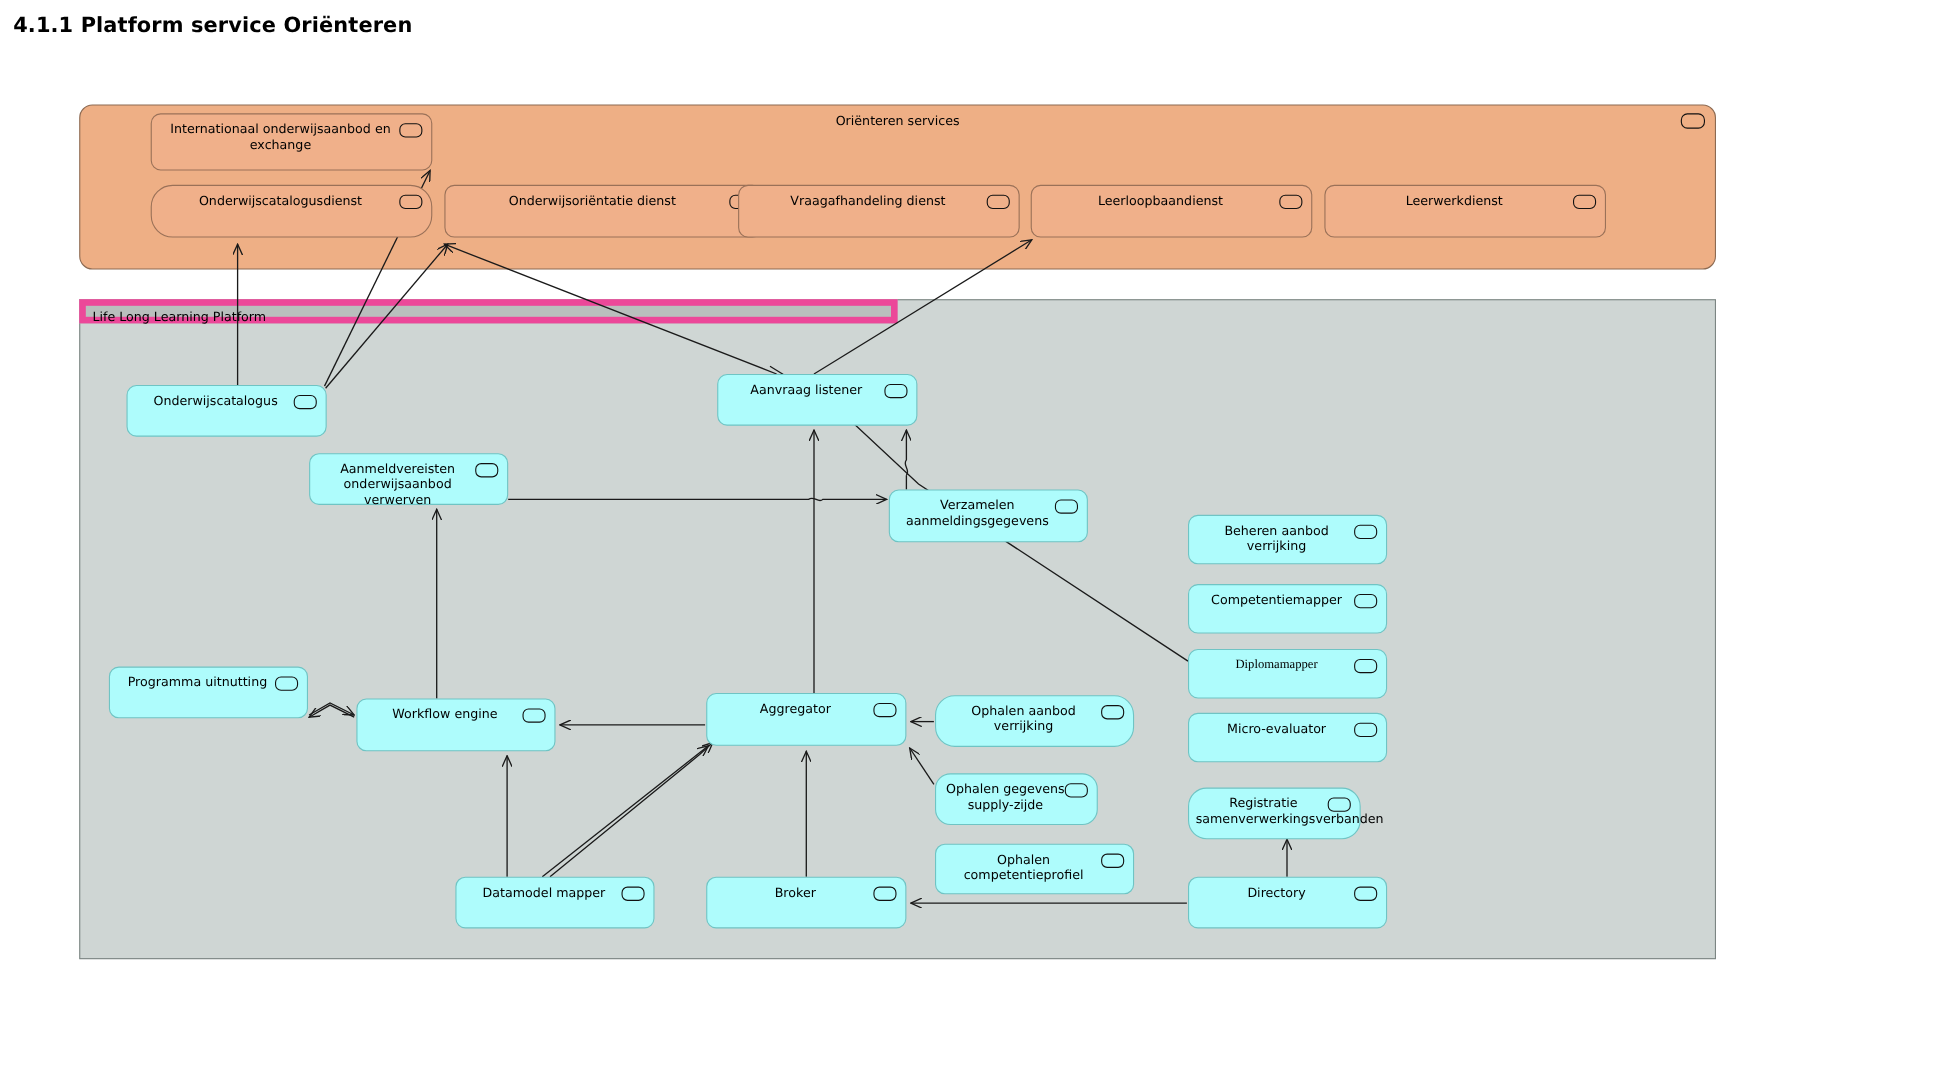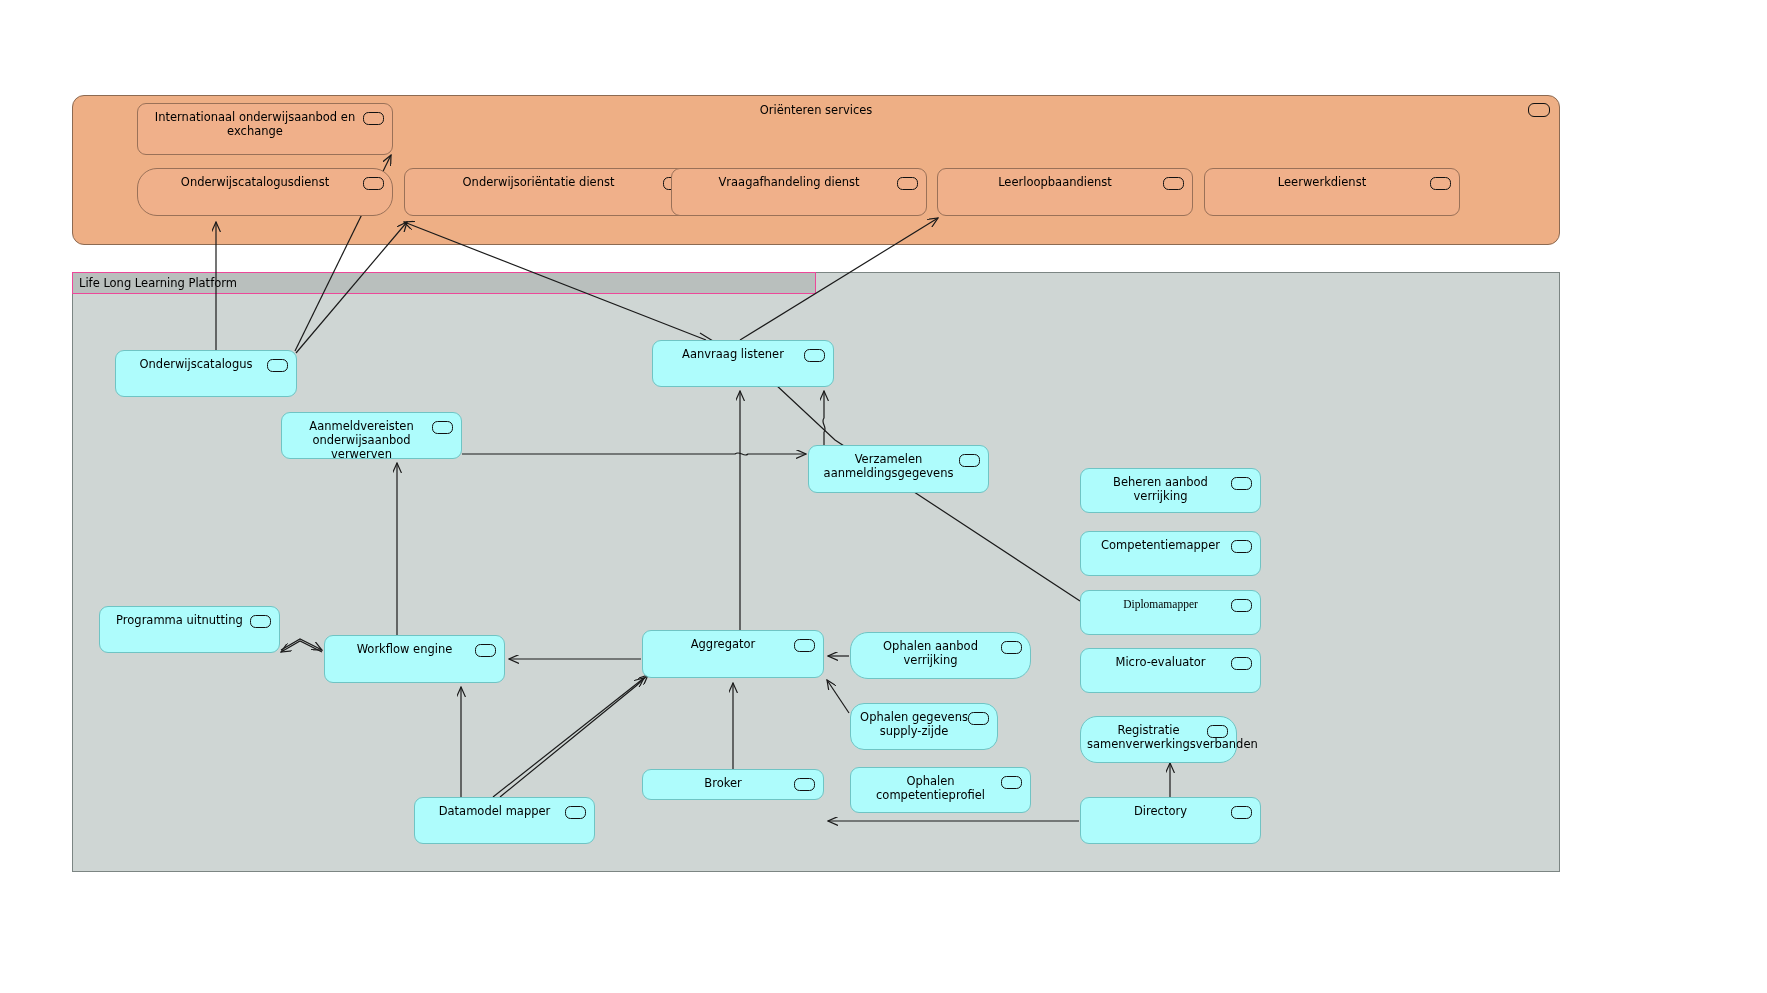--- a/index.html
+++ b/index.html
@@ -4,34 +4,35 @@
 <style>
   html,body{margin:0;padding:0;background:#ffffff;}
   body{width:1767px;height:993px;font-family:"DejaVu Sans","Liberation Sans",sans-serif;overflow:hidden;}
   #stage{position:relative;width:1767px;height:993px;}
   #page-title{position:absolute;left:12px;top:12px;font-size:19px;font-weight:bold;color:#000;letter-spacing:0.1px;}
   .grp{position:absolute;box-sizing:border-box;}
   #orange-group{left:72px;top:95px;width:1488px;height:150px;background:#eeaf85;border:1px solid #8c6a52;border-radius:12px;}
   #orange-title{position:absolute;left:0;top:7px;width:100%;text-align:center;font-size:11.5px;color:#000;}
   #orange-icon{position:absolute;right:9px;top:7px;width:20px;height:12px;border:1.4px solid #111;border-radius:6px;background:transparent;}
   #llp-group{position:absolute;left:72px;top:272px;width:1488px;height:600px;background:#cfd6d4;border:1px solid #7c8583;box-sizing:border-box;}
-  #llp-header{position:absolute;left:72px;top:272px;width:744px;height:22px;background:#b9bfbd;border:1px solid #ec4899;box-sizing:border-box;}
+  #llp-header{position:absolute;left:72px;top:272px;width:744px;height:22px;background:#b9bfbd;border:6px solid #ec4899;box-sizing:border-box;}
   #llp-header span{position:absolute;left:6px;top:3px;font-size:11.5px;color:#000;white-space:nowrap;}
   .node{position:absolute;box-sizing:border-box;background:#aefcfc;border:1px solid #6fc4c4;border-radius:9px;}
   .node.svc{background:#f0b08a;border:1px solid #9a7158;padding-left:32px;}
   .node .lbl{position:absolute;left:6px;right:26px;top:6px;text-align:center;font-size:11.5px;line-height:14px;color:#000;}
   .node .ico{position:absolute;right:8px;top:8px;width:19px;height:11px;border:1.4px solid #111;border-radius:5.5px;}
   svg#wires{position:absolute;left:0;top:0;width:1767px;height:993px;pointer-events:none;}
   svg#wires path,svg#wires line{stroke:#1a1a1a;stroke-width:1.2;fill:none;}
 </style>
 </head>
 <body>
 
 <div id="stage">
 
+  <div id="page-title">4.1.1 Platform service Oriënteren</div>
 
   <div id="orange-group" class="grp">
     <div id="orange-title">Oriënteren services</div>
     <div id="orange-icon"></div>
   </div>
 
   <div id="llp-group"></div>
   <div id="llp-header">
     <span>Life Long Learning Platform</span>
   </div>
@@ -168,21 +169,21 @@
         <div class="ico"></div>
       </div>
       <div class="node" style="left: 850px; top: 767px; width: 181px; height: 46px;">
         <div class="lbl">Ophalen competentieprofiel</div>
         <div class="ico"></div>
       </div>
       <div class="node" style="left: 414px; top: 797px; width: 181px; height: 47px;">
         <div class="lbl">Datamodel mapper</div>
         <div class="ico"></div>
       </div>
-      <div class="node" style="left: 642px; top: 769px; width: 182px; height: 31px;">
+      <div class="node" style="left: 642px; top: 797px; width: 182px; height: 47px;">
         <div class="lbl">Broker</div>
         <div class="ico"></div>
       </div>
       <div class="node" style="left: 1080px; top: 797px; width: 181px; height: 47px;">
         <div class="lbl">Directory</div>
         <div class="ico"></div>
       </div>
     </div>
 
 </div>

